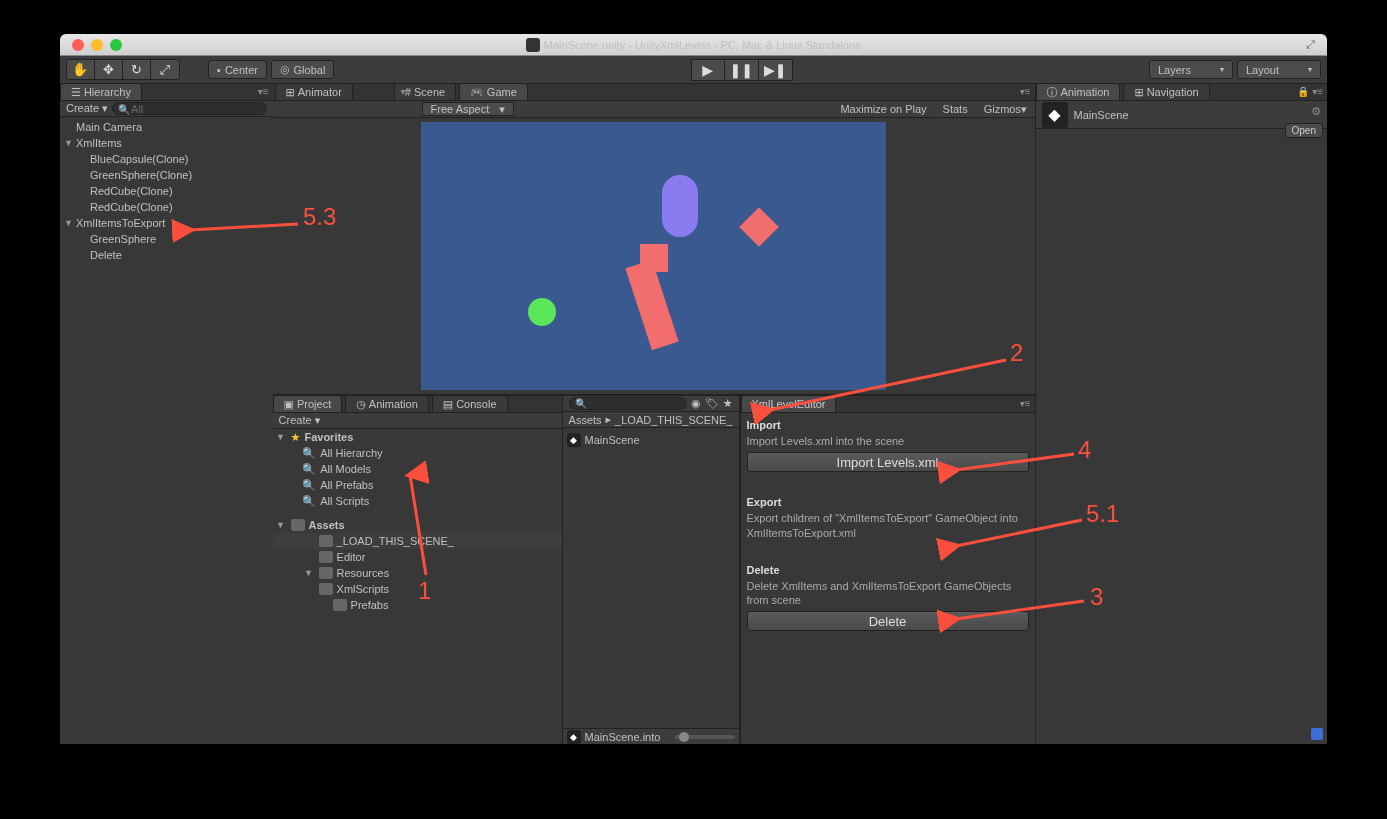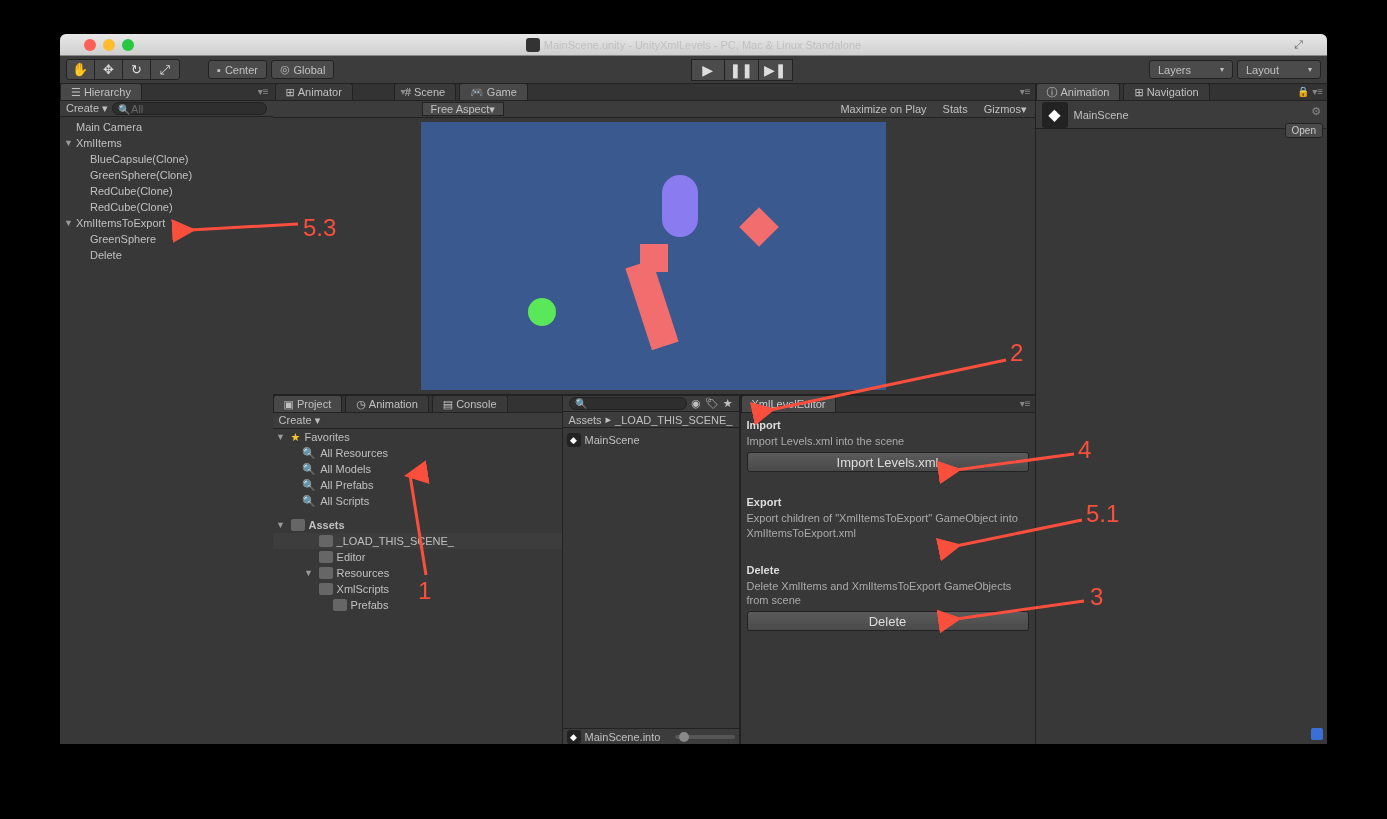--- a/index.html
+++ b/index.html
@@ -1,18 +1,18 @@
 <!DOCTYPE html>
 <html><head>
 <meta charset="utf-8">
 <style>
 *{box-sizing:border-box;margin:0;padding:0;font-family:"Lucida Grande","Helvetica Neue",Arial,sans-serif;font-size:11px;color:#c0c0c0;user-select:none}
 body{background:#000;width:1387px;height:819px;position:relative}
 .frame{position:absolute;left:60px;top:34px;width:1267px;height:710px;background:#383838;border-radius:6px 6px 0 0;box-shadow:0 8px 30px rgba(0,0,0,.8);overflow:hidden}
-.titlebar{height:22px;background:linear-gradient(#e8e8e8,#cfcfcf);border-bottom:1px solid #888;display:flex;align-items:center;padding:0 24px;position:relative}
+.titlebar{height:22px;background:linear-gradient(#e8e8e8,#cfcfcf);border-bottom:1px solid #888;display:flex;align-items:center;padding:0 12px;position:relative}
 .traffic{display:flex;gap:7px}
 .tl{width:12px;height:12px;border-radius:50%}
 .tl.r{background:#ff5f57}
 .tl.y{background:#ffbd2e}
 .tl.g{background:#28c940}
 .title{position:absolute;left:0;right:0;text-align:center;color:#333;font-size:12px}
 .title .uni{display:inline-block;width:14px;height:14px;background:#333;border-radius:3px;vertical-align:-3px;margin-right:4px}
 .zoom-corner{margin-left:auto;color:#666}
 .toolbar{height:28px;background:#3c3c3c;border-bottom:1px solid #222;display:flex;align-items:center;padding:0 6px;gap:4px}
 .bgroup{display:flex;background:#4b4b4b;border:1px solid #222;border-radius:3px}
@@ -39,21 +39,21 @@
 .tree{background:#383838;flex:1;overflow:auto;padding-top:2px}
 .trow{height:16px;display:flex;align-items:center;padding-left:4px;color:#c0c0c0}
 .trow .fold{width:12px;color:#999;font-size:9px}
 .trow.ind1{padding-left:16px}
 .trow.ind2{padding-left:30px}
 .trow.blue{color:#6ea8d8}
 
 .mid-top{height:312px;display:flex;flex-direction:column;border-bottom:2px solid #222}
 .scenehdr{height:17px;background:#3c3c3c;border-bottom:1px solid #222;display:flex;align-items:center;font-size:10px;color:#ccc}
 .scenehdr .seg{padding:0 8px;height:100%;display:flex;align-items:center}
-.scenehdr .dd2{background:#4b4b4b;border:1px solid #222;margin:1px;padding:0 8px;height:14px;display:flex;align-items:center;}
+.scenehdr .dd2{background:#4b4b4b;border:1px solid #222;margin:1px;padding:0 8px;height:14px;display:flex;align-items:center;gap:10px}
 .gameview{flex:1;background:#383838;display:flex;align-items:center;justify-content:center}
 .canvas{width:465px;height:268px;background:#3a5a8f;position:relative}
 .shape{position:absolute}
 
 .mid-low{flex:1;display:flex}
 .proj-left{width:290px;display:flex;flex-direction:column;border-right:1px solid #222}
 .proj-mid{flex:1;display:flex;flex-direction:column;border-right:2px solid #222}
 .proj-right{width:294px;display:flex;flex-direction:column}
 .ftree{flex:1;background:#383838}
 .frow{height:16px;display:flex;align-items:center;gap:4px;color:#c0c0c0}
@@ -247,25 +247,25 @@
               </div>
             <div class="tabopts">  </div>
           </div>
           <div class="panelhead" style="justify-content:flex-start">
             <span><span>Create</span> ▾</span>
           </div>
           <div class="ftree">
             <div class="frow ind0">
                 <span class="fold">▼</span>
                 <span class="star">★</span>
-                <span style="font-weight:normal">Favorites</span>
+                <span style="font-weight:bold">Favorites</span>
               </div>
             <div class="frow ind2">
                 <span style="color:#e8b642">🔍</span>
-                <span>All Resources</span>
+                <span>All Hierarchy</span>
               </div>
             <div class="frow ind2">
                 <span style="color:#e8b642">🔍</span>
                 <span>All Models</span>
               </div>
             <div class="frow ind2">
                 <span style="color:#e8b642">🔍</span>
                 <span>All Prefabs</span>
               </div>
             <div class="frow ind2">
@@ -384,21 +384,21 @@
     </div>
   </div>
 
 </div>
 
 <div class="ann" style="left:418px;top:577px">1</div>
 <div class="ann" style="left:1010px;top:339px">2</div>
 <div class="ann" style="left:1090px;top:583px">3</div>
 <div class="ann" style="left:1078px;top:436px">4</div>
 <div class="ann" style="left:1086px;top:500px">5.1</div>
-<div class="ann" style="left:303px;top:214px">5.3</div>
+<div class="ann" style="left:303px;top:203px">5.3</div>
 
 <svg class="arrow" style="left:184px;top:220px" width="120" height="20">
     <defs>
       <marker id="ah" markerWidth="8" markerHeight="8" refX="2" refY="4" orient="auto">
         <path d="M8,0 L0,4 L8,8 z" fill="#fb4f3d"></path>
       </marker>
     </defs>
     <line x1="114" y1="4" x2="6" y2="10" stroke="#fb4f3d" stroke-width="3" marker-end="url(#ah)"></line>
   </svg>
 <svg class="arrow" style="left:764px;top:358px" width="248" height="58">

